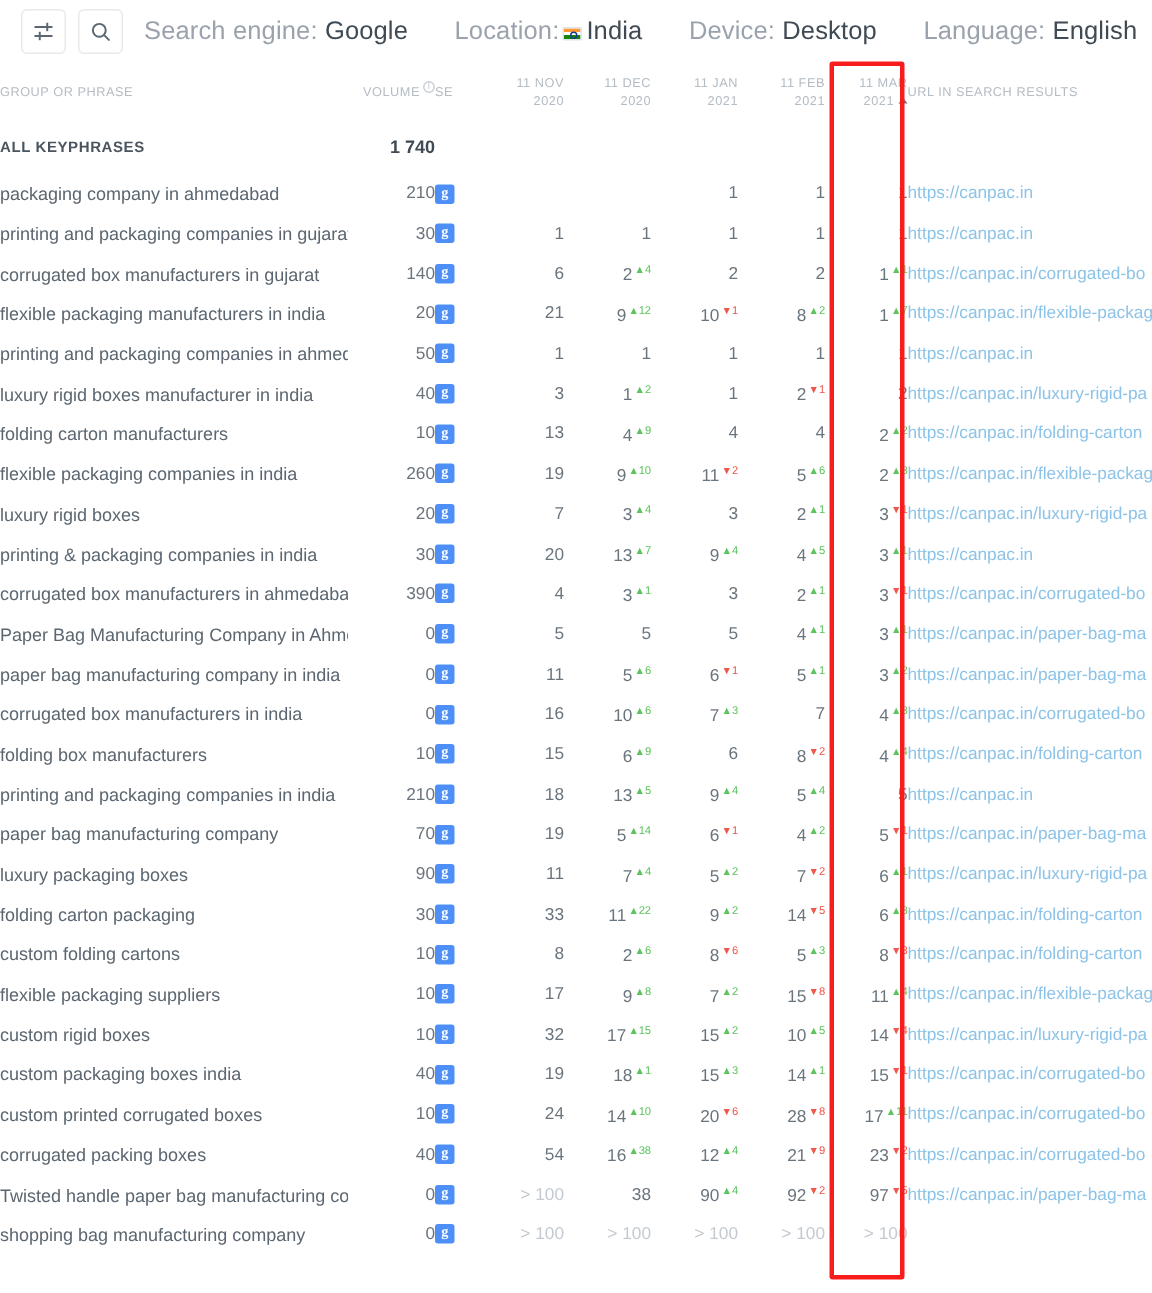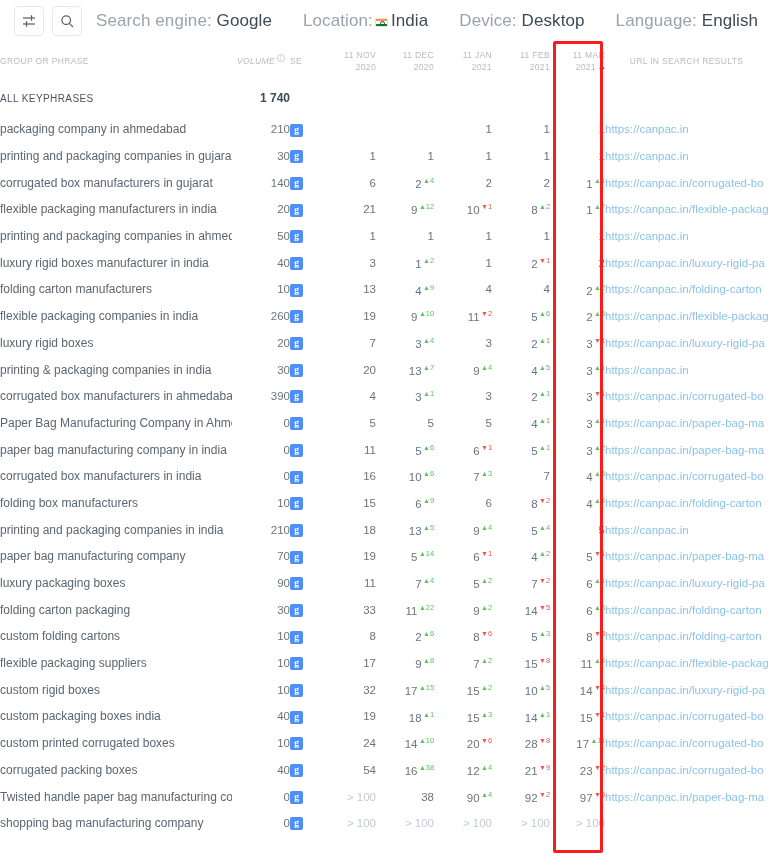--- a/index.html
+++ b/index.html
@@ -85,24 +85,24 @@
     font-size: 8.5px;
     font-weight: 400;
     color: #b4bcc4;
     letter-spacing: .35px;
     text-transform: uppercase;
     vertical-align: top;
     padding-top: 7px;
     white-space: nowrap;
   }
   th.c-phrase { text-align: left;  padding-left: 16px; }
-  th.c-vol    { text-align: center; padding-right: 8px; font-style: italic; }
+  th.c-vol    { text-align: right; padding-right: 8px; }
   th.c-se     { text-align: left;  padding-left: 6px; }
   th.c-date   { text-align: right; padding-right: 10px; line-height: 12px; }
-  th.c-url    { text-align: center;  padding-left: 10px; }
+  th.c-url    { text-align: left;  padding-left: 10px; }
 
   .info-i {
     display: inline-block;
     width: 8px; height: 8px;
     border: 1px solid #c9d0d6;
     border-radius: 50%;
     position: relative;
     top: -2px;
     margin-left: 2px;
   }
@@ -135,21 +135,21 @@
     padding-left: 16px;
     font-size: 12px;
     color: #5b6670;
     white-space: nowrap;
     overflow: hidden;
     text-overflow: clip;
     max-width: 232px;
   }
   td.c-phrase.total {
     font-size: 10px;
-    font-weight: 400;
+    font-weight: 700;
     color: #4a555f;
     letter-spacing: .4px;
     text-transform: uppercase;
   }
   td.c-vol {
     text-align: right;
     padding-right: 8px;
     font-size: 11.5px;
     color: #6a747d;
     white-space: nowrap;

